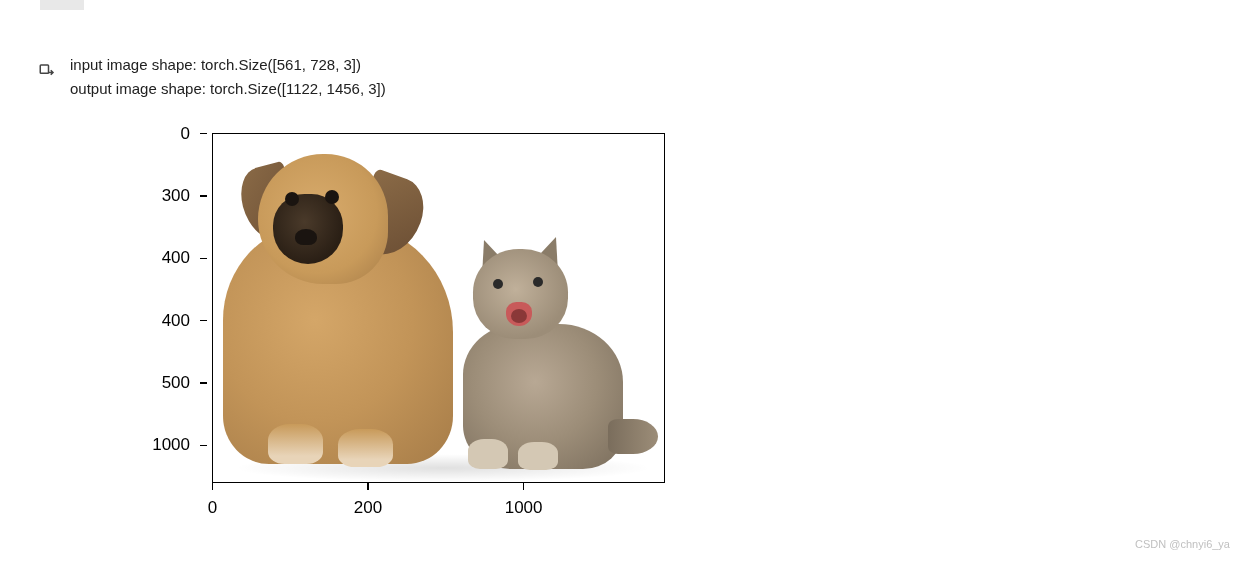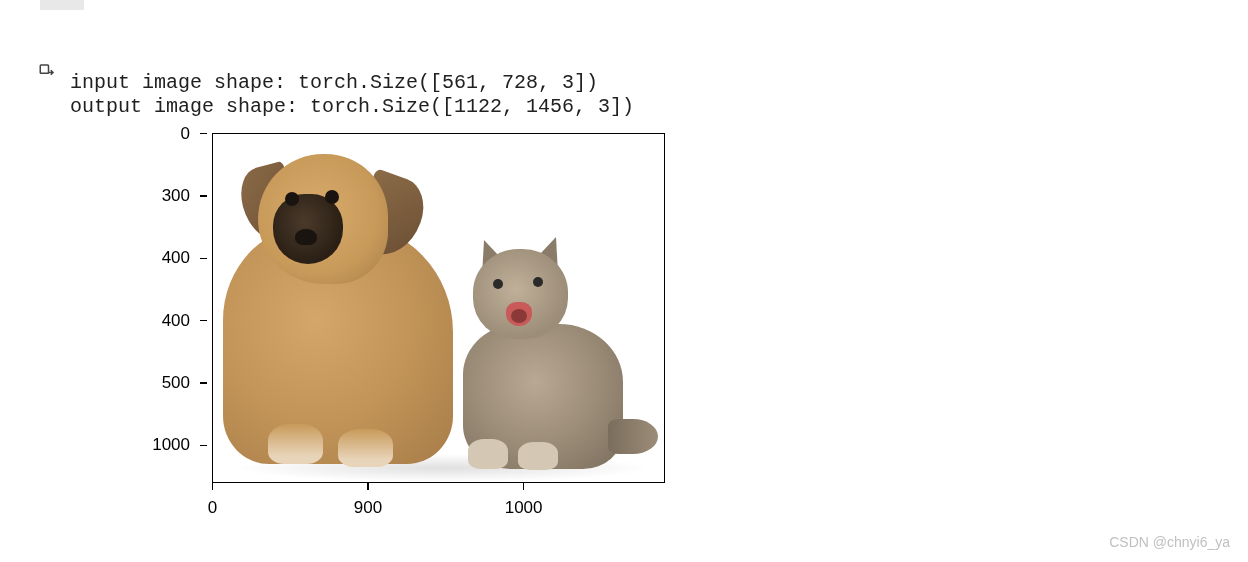--- a/index.html
+++ b/index.html
@@ -32,24 +32,24 @@
       display: flex;
       align-items: center;
       justify-content: center;
     }
     .output-marker svg {
       width: 18px;
       height: 18px;
     }
     .output-text {
       position: absolute;
-      top: 71px;
+      top: 53px;
       left: 70px;
-      font-family: Liberation Mono, monospace;
-      font-size: 20px;
+      font-family: Liberation Sans, sans-serif;
+      font-size: 15px;
       line-height: 24px;
       color: #212121;
       white-space: pre;
     }
     .plot-container {
       position: absolute;
       top: 118px;
       left: 70px;
       width: 570px;
       height: 410px;
@@ -122,21 +122,21 @@
       font-size: 17px;
       color: #000;
       margin-top: 8px;
       white-space: nowrap;
     }
     .watermark {
       position: absolute;
       bottom: 12px;
       right: 18px;
       font-family: -apple-system, "Segoe UI", sans-serif;
-      font-size: 14px;
+      font-size: 11px;
       color: #c0c0c0;
     }
     
     .dog-body {
       position: absolute;
       left: 10px;
       top: 90px;
       width: 230px;
       height: 240px;
       background: radial-gradient(ellipse at 40% 40%, #d4a668 0%, #c29458 50%, #a67c48 100%);
@@ -428,21 +428,21 @@
     </div>
   </div>
 
   <div class="x-tick-container">
     <div class="x-tick" style="left:0%">
       <span class="x-tick-mark"></span>
       <span class="x-tick-label">0</span>
     </div>
     <div class="x-tick" style="left:34.34%">
       <span class="x-tick-mark"></span>
-      <span class="x-tick-label">900</span>
+      <span class="x-tick-label">200</span>
     </div>
     <div class="x-tick" style="left:68.68%">
       <span class="x-tick-mark"></span>
       <span class="x-tick-label">1000</span>
     </div>
   </div>
 
 </div>
 
 <div class="watermark">CSDN @chnyi6_ya</div>

